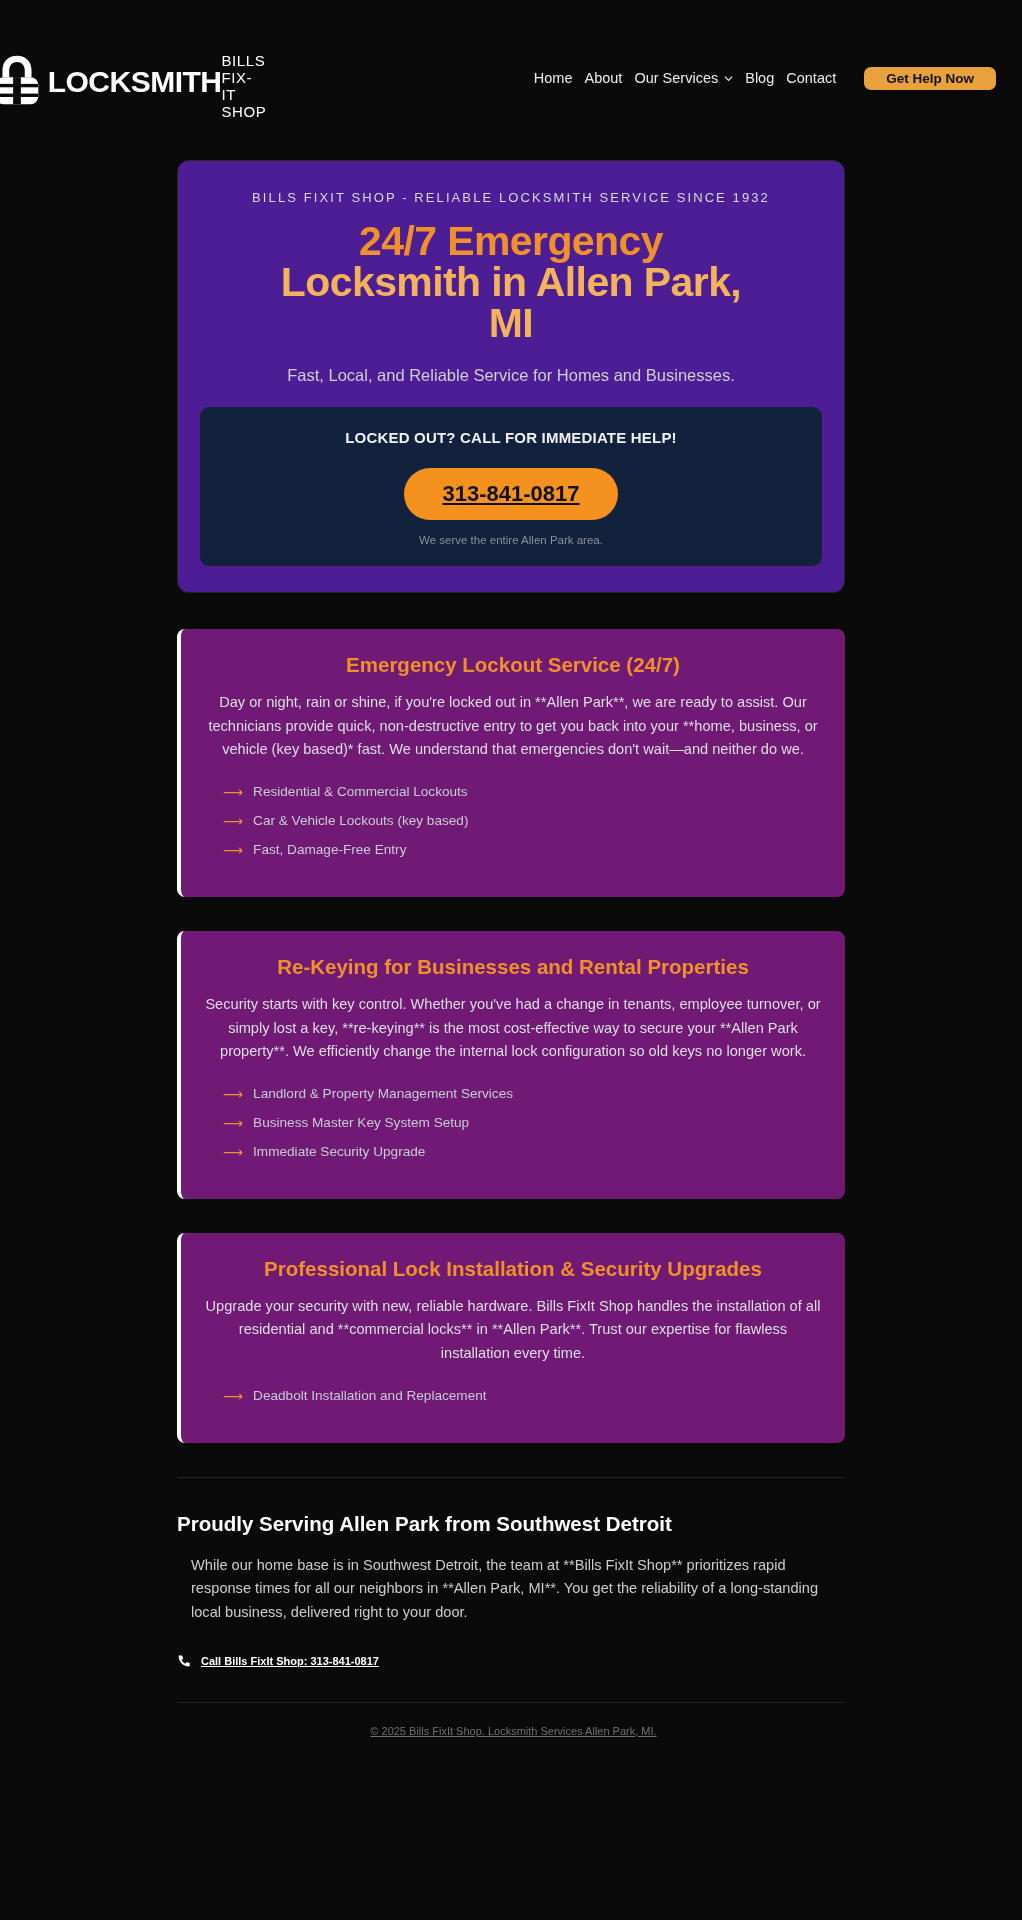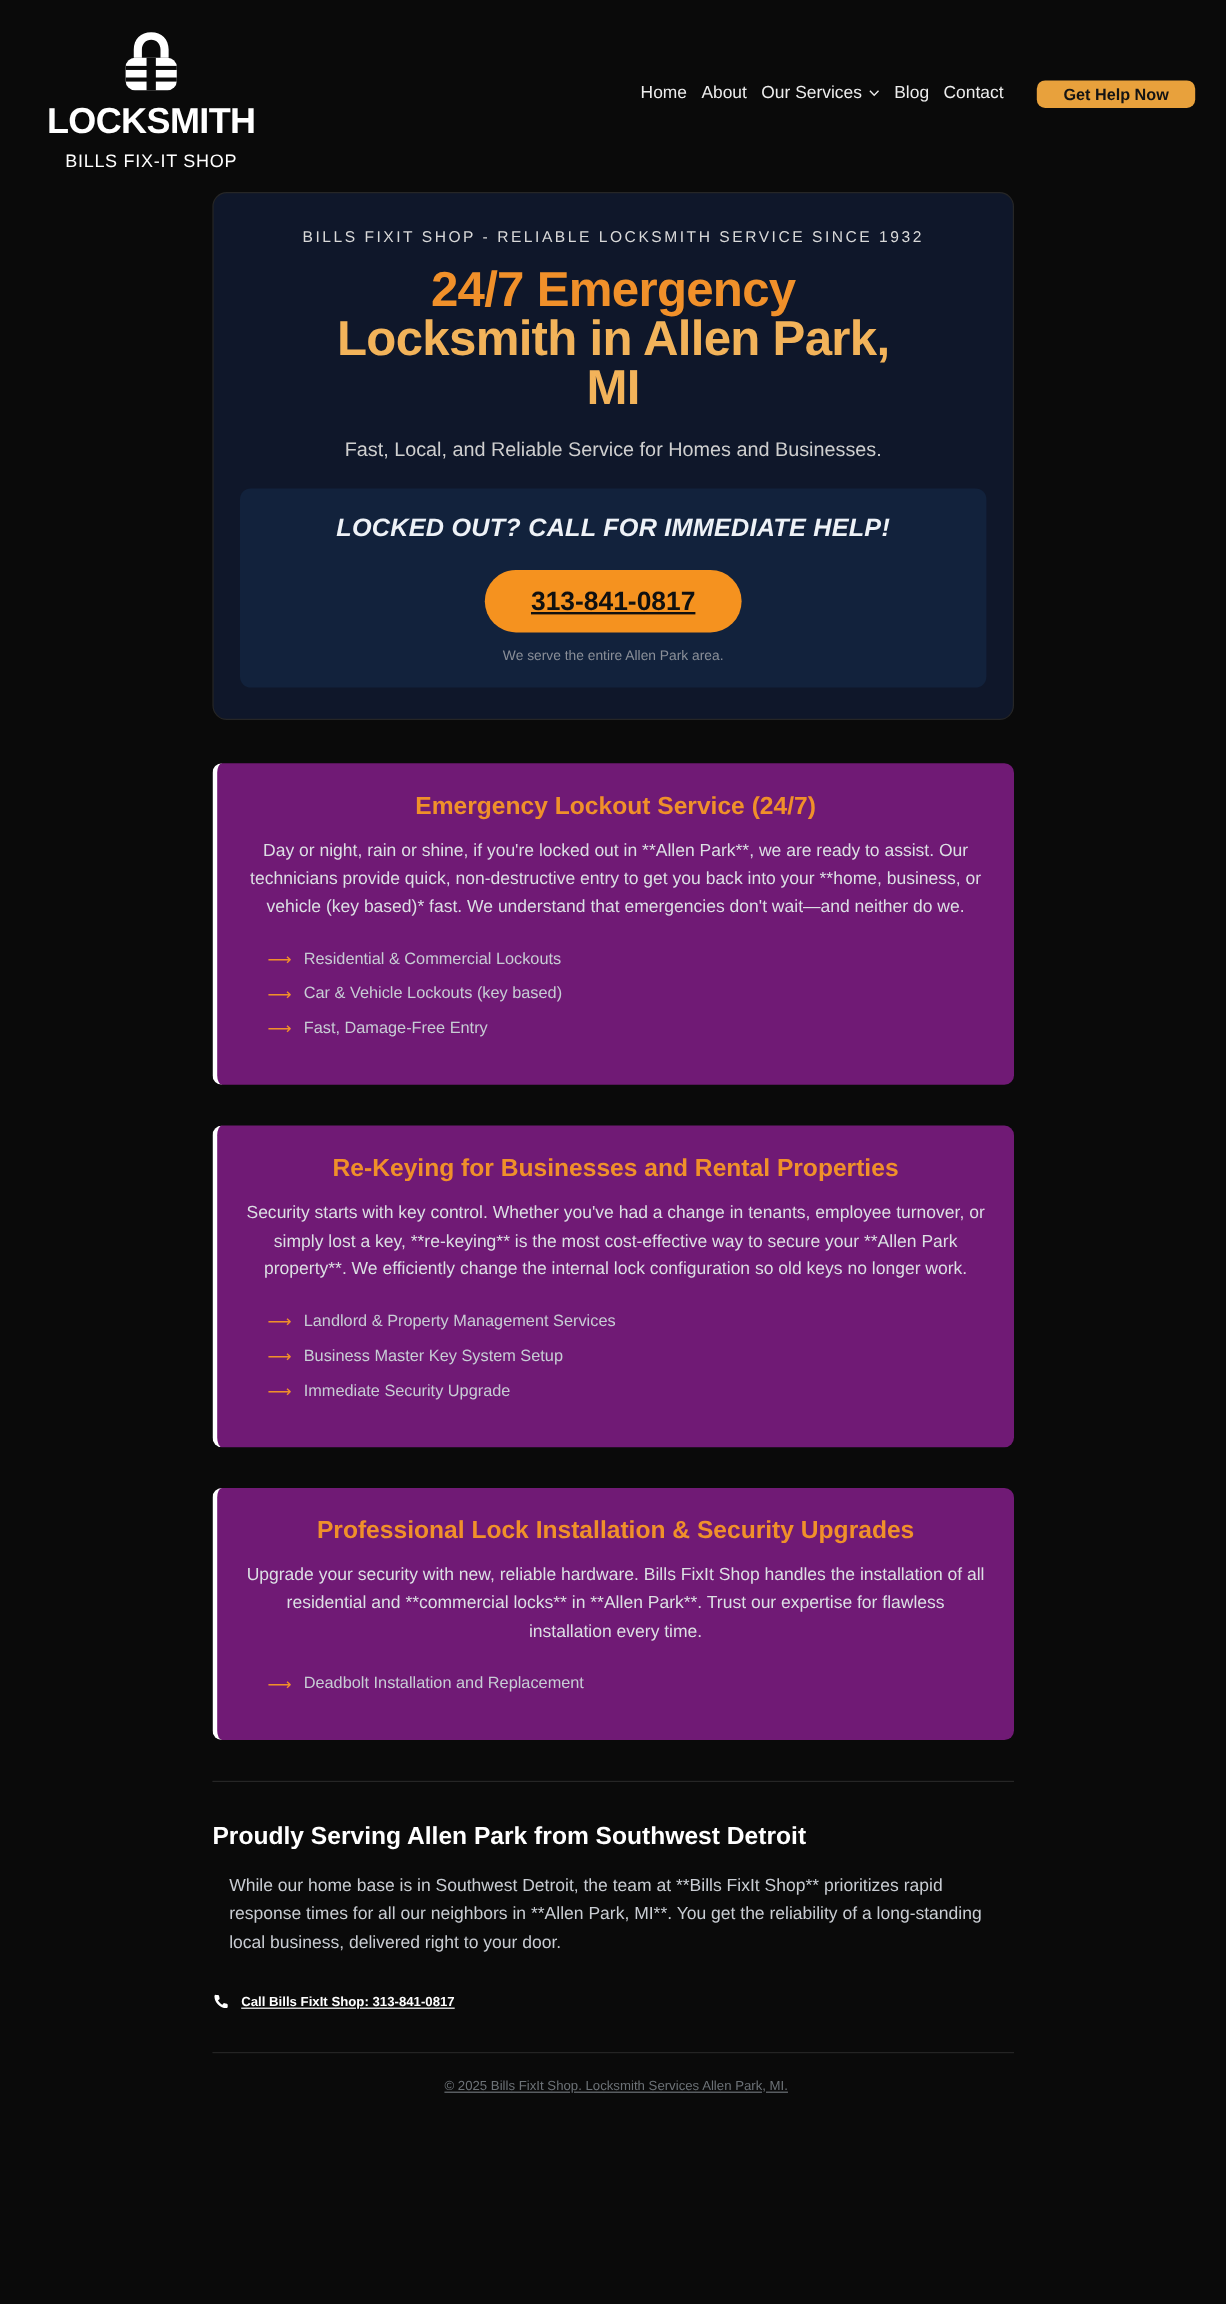--- a/index.html
+++ b/index.html
@@ -14,24 +14,24 @@
   
   .site-header {
     display: flex;
     align-items: center;
     justify-content: space-between;
     padding: 10px 26px 14px 26px;
     height: 160px;
   }
   .brand {
     display: flex;
-    flex-direction: column;
     align-items: center;
     width: 200px;
     padding-top: 6px;
+    justify-content: center;
   }
   .logo-mark {
     width: 66px; height: 66px;
     display: flex; align-items: center; justify-content: center;
   }
   .brand-title {
     font-size: 30px;
     font-weight: bold;
     letter-spacing: -0.5px;
     color: #ffffff;
@@ -71,21 +71,21 @@
     white-space: nowrap;
   }
 
   
   .hero {
     margin: 0 auto;
     width: 668px;
     border: 1px solid #262626;
     border-radius: 12px;
     padding: 24px 22px 26px 22px;
-    background: #0f172a;
+    background: #4c1d95;
   }
   .eyebrow {
     text-align: center;
     font-size: 13px;
     letter-spacing: 2.1px;
     color: #d9d9d9;
     margin: 5px 0 16px 0;
   }
   .hero-title {
     text-align: center;
@@ -103,26 +103,25 @@
     color: #cfcfcf;
     margin: 22px 0 22px 0;
   }
   .callout {
     background: #12223c;
     border-radius: 9px;
     padding: 22px 18px 20px 18px;
   }
   .callout-title {
     text-align: center;
-    font-size: 21px;
+    font-size: 15px;
     font-weight: bold;
     color: #eef2f7;
     letter-spacing: 0.2px;
     margin-bottom: 22px;
-    font-style: italic;
   }
   .phone-btn {
     display: block;
     margin: 0 auto;
     background: #f5921f;
     color: #101010;
     border: none;
     border-radius: 26px;
     font-size: 22px;
     font-weight: bold;

